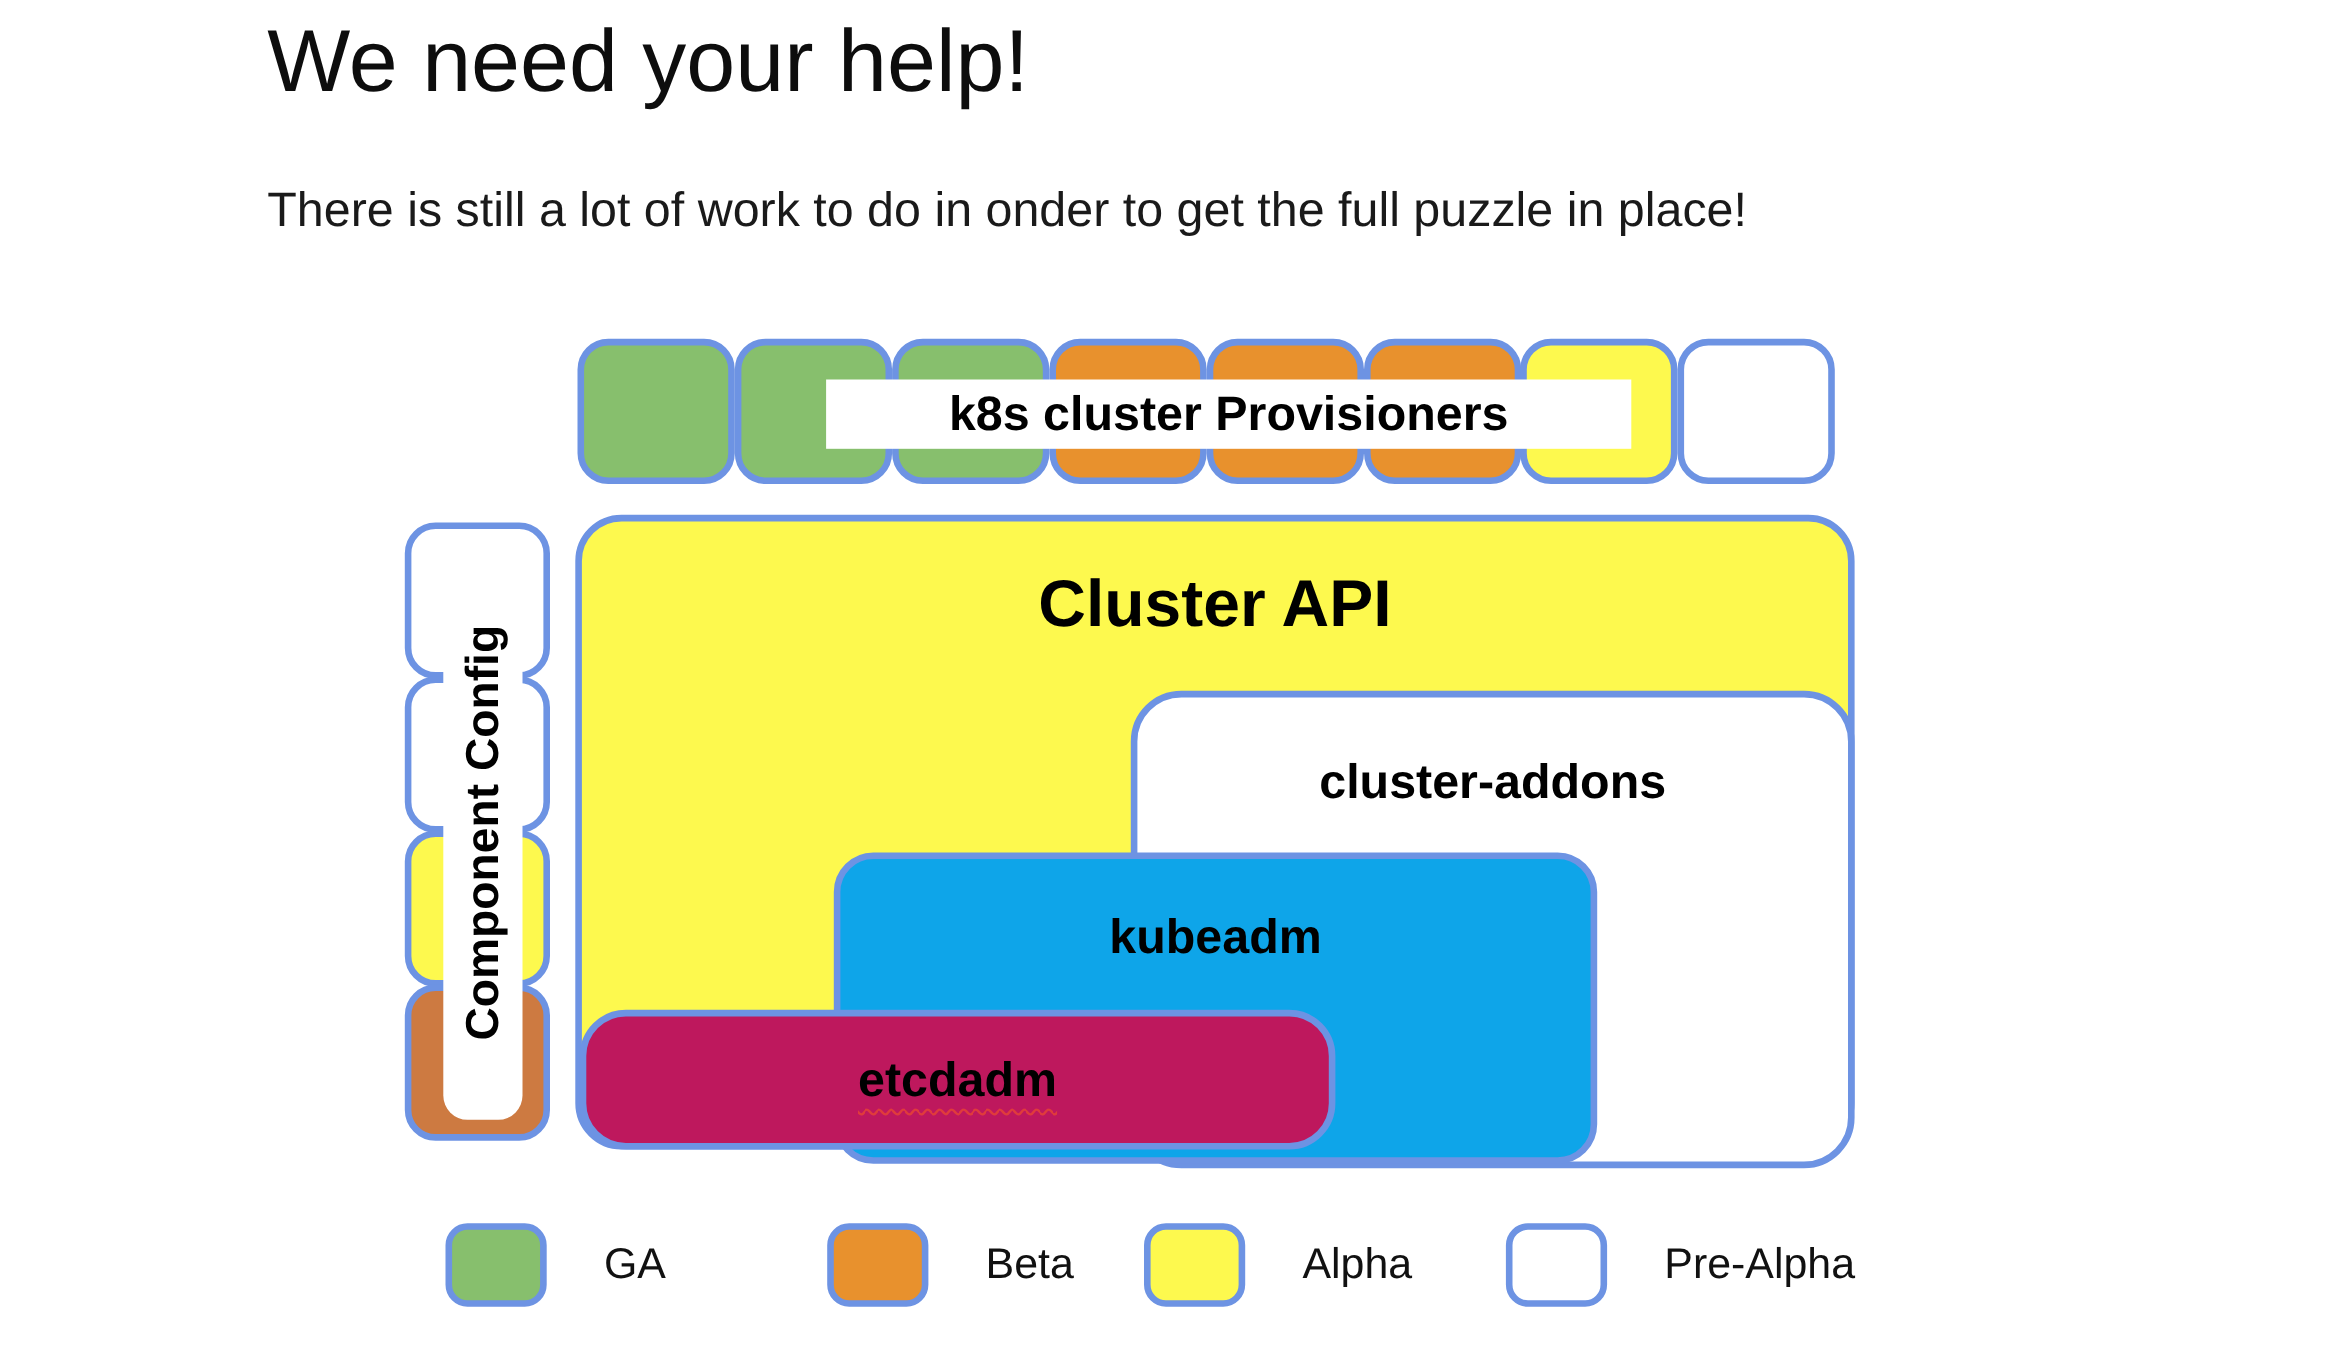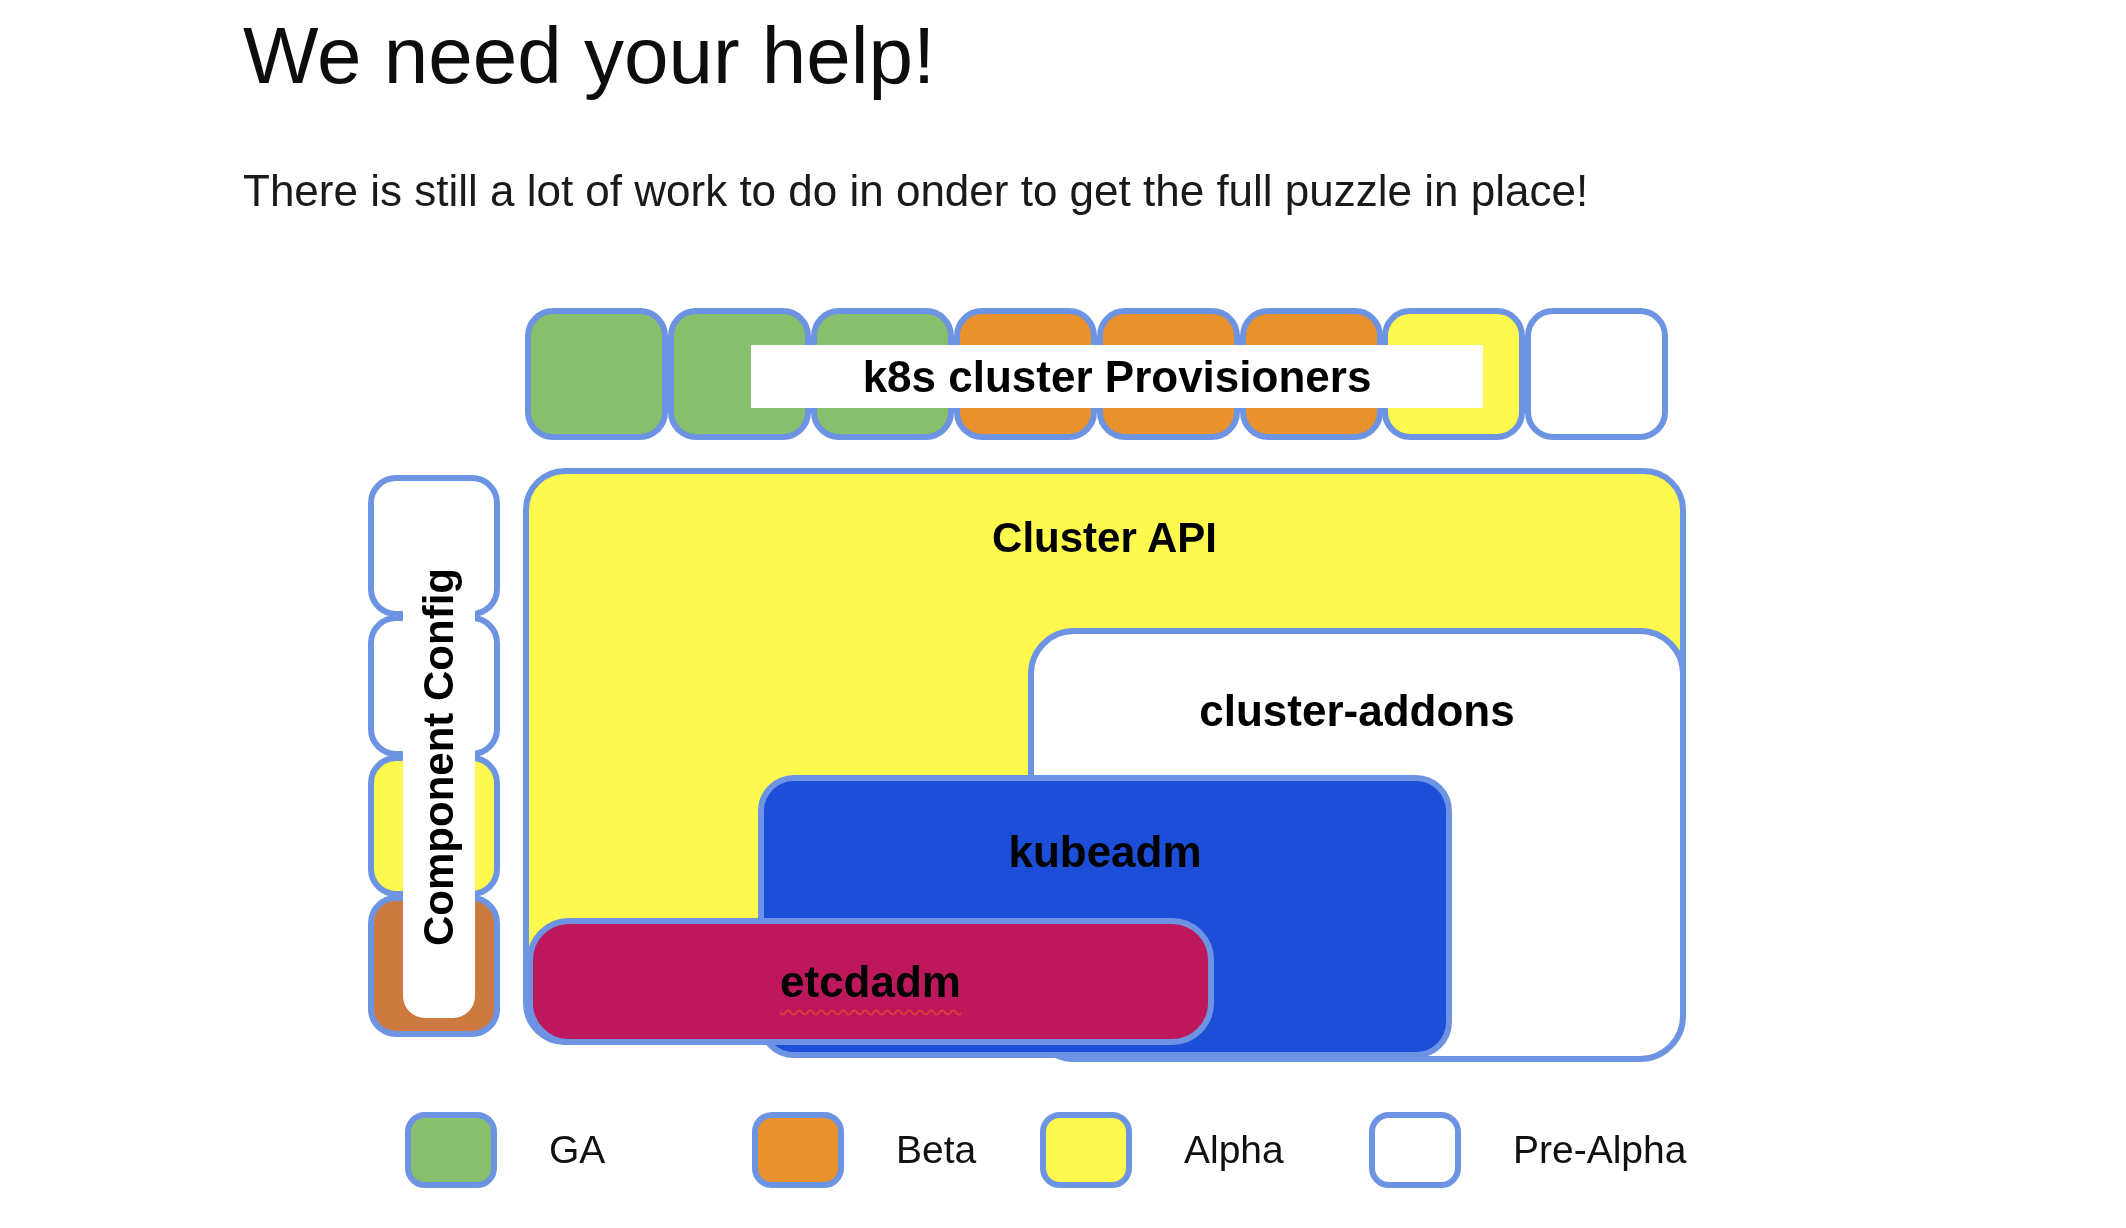--- a/index.html
+++ b/index.html
@@ -98,21 +98,21 @@
   .box-etcdadm      { left: 527px;  top: 918px; width: 687px;  height: 127px; border-radius: 42px; z-index: 4;
                       display: flex; align-items: center; justify-content: center; }
   .boxlabel {
     position: absolute;
     left: 0; right: 0;
     text-align: center;
     font-weight: 700;
     color: #000000;
     white-space: nowrap;
   }
-  .label-cluster-api   { top: 40px; font-size: 42px; }
+  .label-cluster-api   { top: 40px; font-size: 60px; }
   .label-cluster-addons{ top: 52px; font-size: 44px; }
   .label-kubeadm       { top: 46px; font-size: 44px; }
   .label-etcdadm {
     font-size: 44px;
     font-weight: 700;
     color: #000000;
     text-decoration-line: underline;
     text-decoration-style: wavy;
     text-decoration-color: #e03b3b;
     text-decoration-thickness: 2px;
@@ -175,21 +175,21 @@
   <div class="cc-label">
     <span>Component Config</span>
   </div>
 
   <div class="bigbox box-cluster-api" style="background: rgb(253, 249, 78);">
     <div class="boxlabel label-cluster-api">Cluster API</div>
   </div>
   <div class="bigbox box-cluster-addons" style="background: rgb(255, 255, 255);">
     <div class="boxlabel label-cluster-addons">cluster-addons</div>
   </div>
-  <div class="bigbox box-kubeadm" style="background: #1d4ed8;">
+  <div class="bigbox box-kubeadm" style="background: #0ea5e9;">
     <div class="boxlabel label-kubeadm">kubeadm</div>
   </div>
   <div class="bigbox box-etcdadm" style="background: #be185d;">
     <span class="label-etcdadm">etcdadm</span>
   </div>
 
   <div class="legend">
       <div class="legend-item" style="left: 405px;">
         <div class="legend-swatch" style="background: rgb(135, 191, 109);"></div>
         <div class="legend-label">GA</div>

